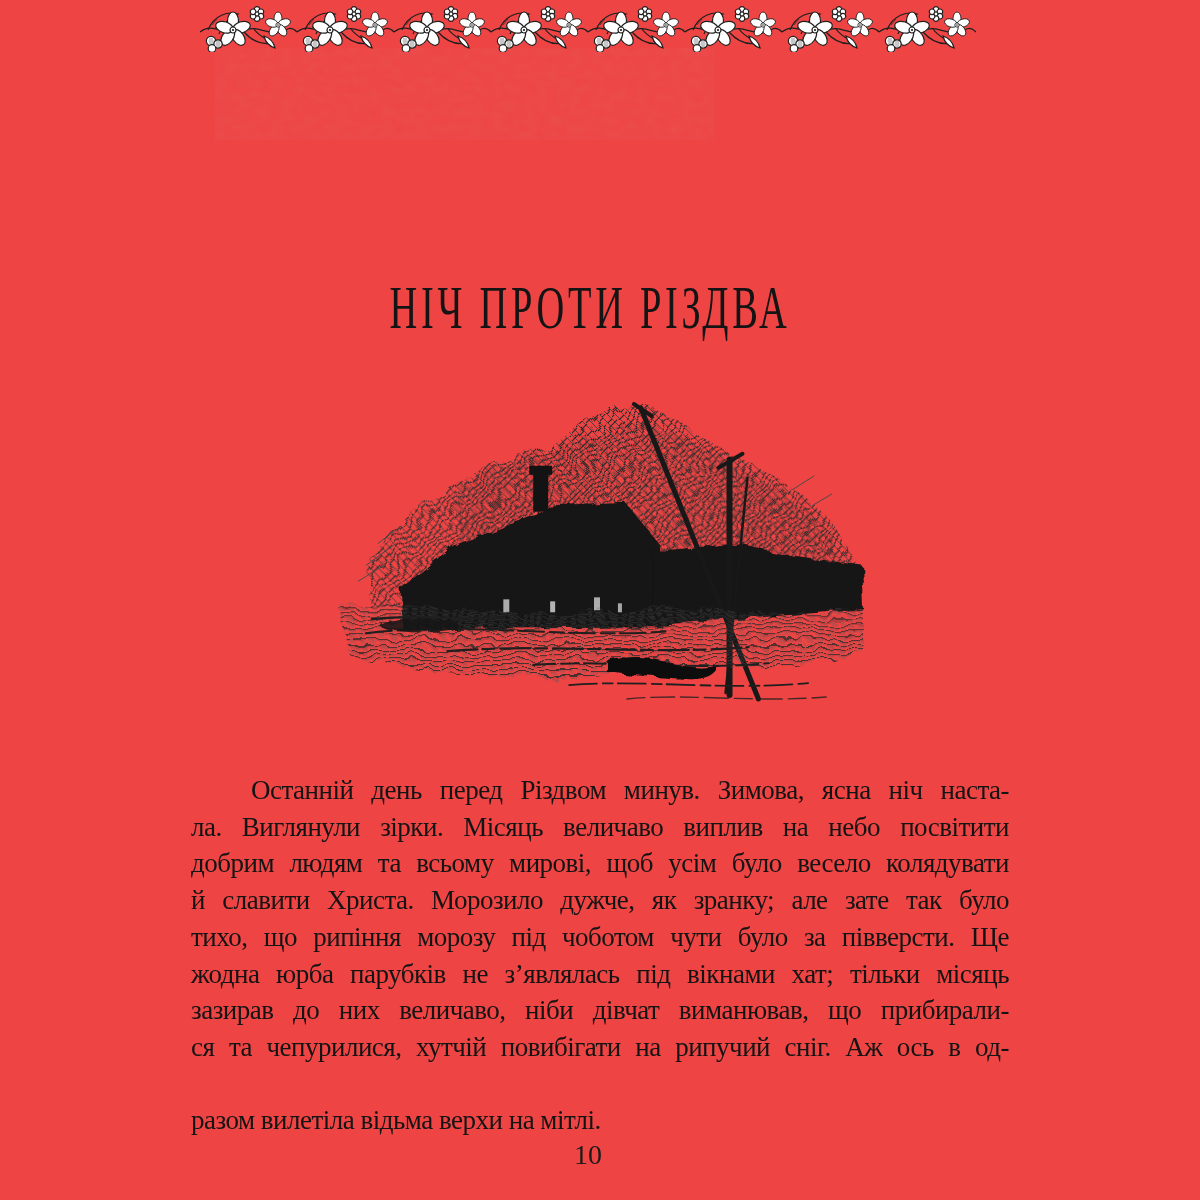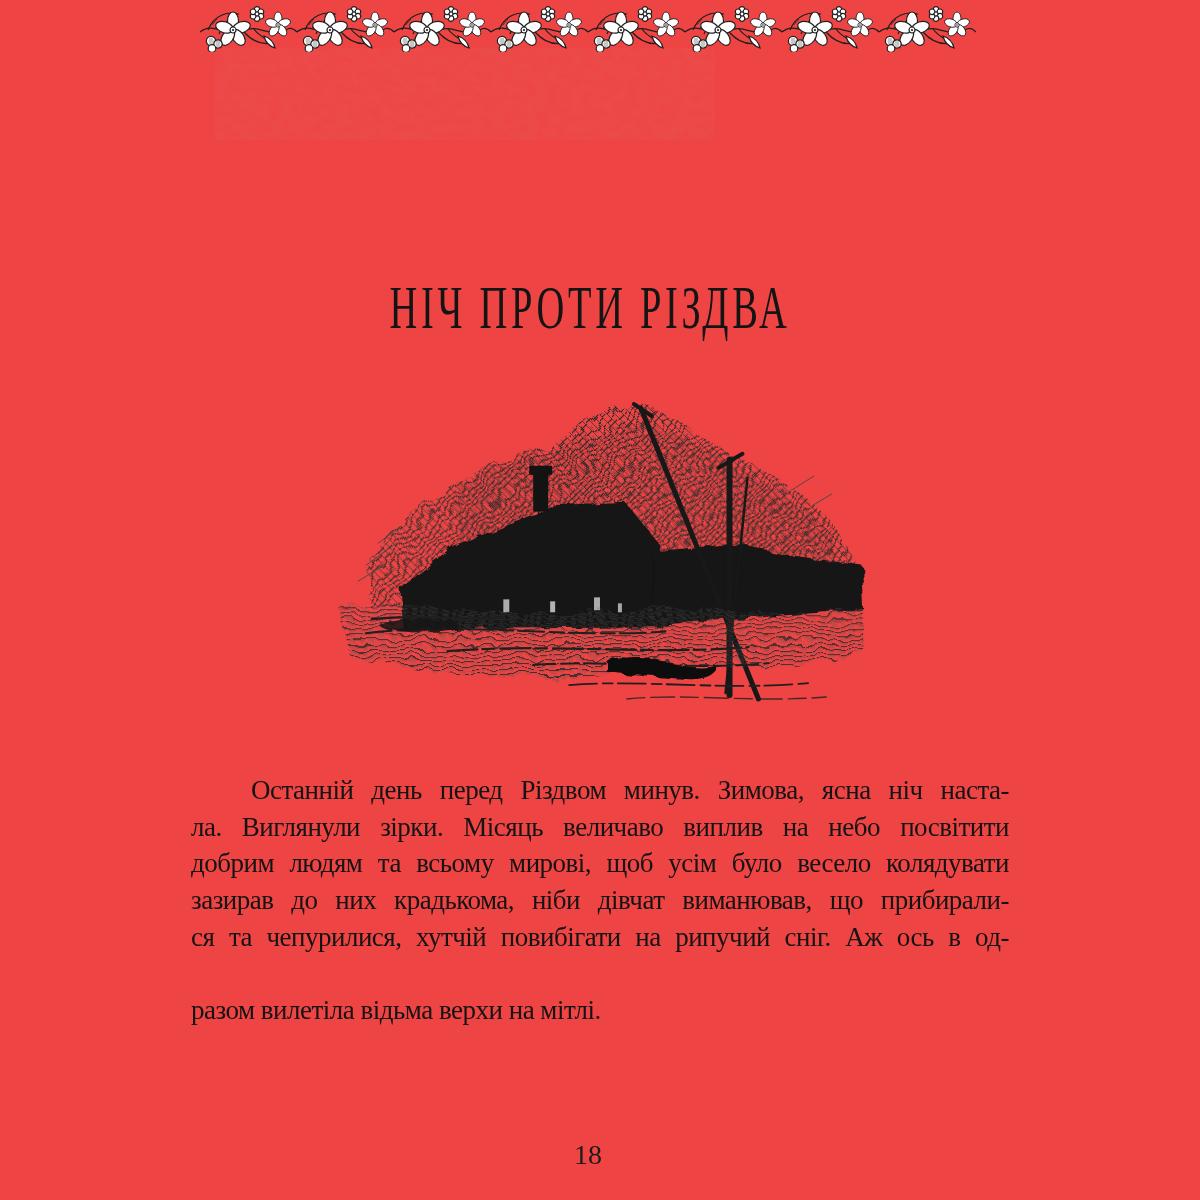--- a/index.html
+++ b/index.html
@@ -163,20 +163,23 @@
       <g stroke="#4a4a4a" stroke-width="1">
         <path d="M58,172 l30,-22 M50,188 l26,-16 M70,150 l24,-18 M486,96 l22,-14 M506,112 l20,-12"></path>
       </g>
     </svg>
   </figure>
 
   <div class="bodytext">
     <div class="line first">Останній день перед Різдвом минув. Зимова, ясна ніч наста-</div>
     <div class="line">ла. Виглянули зірки. Місяць величаво виплив на небо посвітити</div>
     <div class="line">добрим людям та всьому мирові, щоб усім було весело колядувати</div>
-    <div class="line">зазирав до них крадькома, ніби дівчат виманював, що прибирали-</div>
+    <div class="line">й славити Христа. Морозило дужче, як зранку; але зате так було</div>
+    <div class="line">тихо, що рипіння морозу під чоботом чути було за півверсти. Ще</div>
+    <div class="line">жодна юрба парубків не з’являлась під вікнами хат; тільки місяць</div>
+    <div class="line">зазирав до них величаво, ніби дівчат виманював, що прибирали-</div>
     <div class="line">ся та чепурилися, хутчій повибігати на рипучий сніг. Аж ось в од-</div>
     <div class="line last">разом вилетіла відьма верхи на мітлі.</div>
   </div>
 
-  <div class="pagenum">18</div>
+  <div class="pagenum">10</div>
 
 </div>
 
 </body></html>

